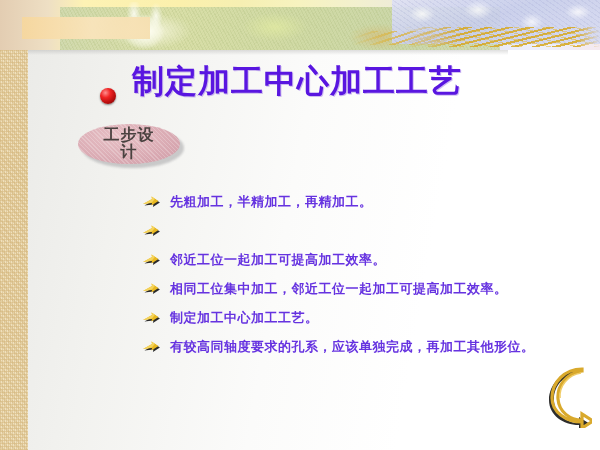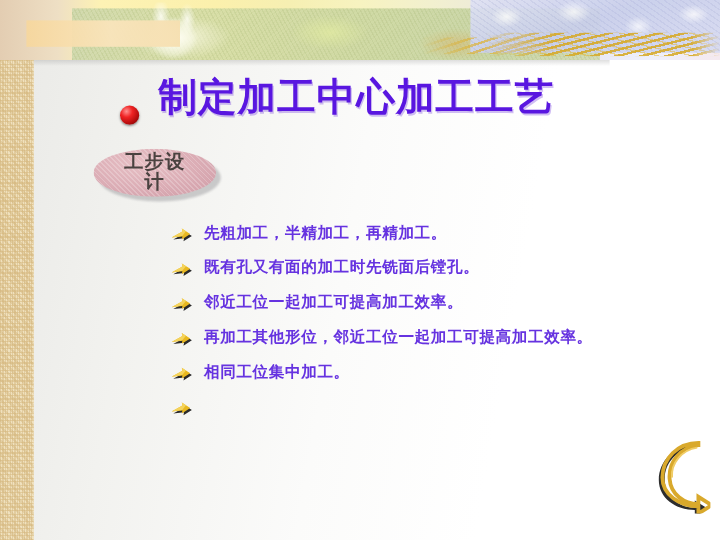--- a/index.html
+++ b/index.html
@@ -159,21 +159,21 @@
   }
 
   
   .list {
     position: absolute;
     left: 142px; top: 180px;
     width: 430px;
   }
   .list-item {
     display: flex;
-    align-items: center;
+    align-items: flex-end;
     height: 29px;
   }
   .arrow-icon {
     flex: 0 0 auto;
     width: 18px; height: 14px;
     margin-right: 10px;
     margin-top: 2px;
     position: relative;
   }
   .arrow-icon svg { display: block; }
@@ -239,21 +239,20 @@
     </div>
 
     <div class="list-item">
       <span class="arrow-icon">
         <svg width="18" height="14" viewBox="0 0 18 14">
           <path d="M1 9 L10 4 L9.5 1.5 L16.5 6 L9.5 10.5 L10 8 Z" fill="#2b2b2b" transform="translate(1.4,1.6)"></path>
           <path d="M1 9 L10 4 L9.5 1.5 L16.5 6 L9.5 10.5 L10 8 Z" fill="#e8b820"></path>
           <path d="M1 9 L10 4 L9.5 1.5 L13 3.8 L9.9 7.6 Z" fill="#f5d45c"></path>
         </svg>
       </span>
-      <span class="item-text">既有孔又有面的加工时先铣面后镗孔。</span>
     </div>
 
     <div class="list-item">
       <span class="arrow-icon">
         <svg width="18" height="14" viewBox="0 0 18 14">
           <path d="M1 9 L10 4 L9.5 1.5 L16.5 6 L9.5 10.5 L10 8 Z" fill="#2b2b2b" transform="translate(1.4,1.6)"></path>
           <path d="M1 9 L10 4 L9.5 1.5 L16.5 6 L9.5 10.5 L10 8 Z" fill="#e8b820"></path>
           <path d="M1 9 L10 4 L9.5 1.5 L13 3.8 L9.9 7.6 Z" fill="#f5d45c"></path>
         </svg>
       </span>
@@ -261,42 +260,43 @@
     </div>
 
     <div class="list-item">
       <span class="arrow-icon">
         <svg width="18" height="14" viewBox="0 0 18 14">
           <path d="M1 9 L10 4 L9.5 1.5 L16.5 6 L9.5 10.5 L10 8 Z" fill="#2b2b2b" transform="translate(1.4,1.6)"></path>
           <path d="M1 9 L10 4 L9.5 1.5 L16.5 6 L9.5 10.5 L10 8 Z" fill="#e8b820"></path>
           <path d="M1 9 L10 4 L9.5 1.5 L13 3.8 L9.9 7.6 Z" fill="#f5d45c"></path>
         </svg>
       </span>
-      <span class="item-text">再加工其他形位，邻近工位一起加工可提高加工效率。</span>
-    </div>
-
-    <div class="list-item">
-      <span class="arrow-icon">
-        <svg width="18" height="14" viewBox="0 0 18 14">
-          <path d="M1 9 L10 4 L9.5 1.5 L16.5 6 L9.5 10.5 L10 8 Z" fill="#2b2b2b" transform="translate(1.4,1.6)"></path>
-          <path d="M1 9 L10 4 L9.5 1.5 L16.5 6 L9.5 10.5 L10 8 Z" fill="#e8b820"></path>
-          <path d="M1 9 L10 4 L9.5 1.5 L13 3.8 L9.9 7.6 Z" fill="#f5d45c"></path>
-        </svg>
-      </span>
-      <span class="item-text">相同工位集中加工。</span>
-    </div>
-
-    <div class="list-item">
-      <span class="arrow-icon">
-        <svg width="18" height="14" viewBox="0 0 18 14">
-          <path d="M1 9 L10 4 L9.5 1.5 L16.5 6 L9.5 10.5 L10 8 Z" fill="#2b2b2b" transform="translate(1.4,1.6)"></path>
-          <path d="M1 9 L10 4 L9.5 1.5 L16.5 6 L9.5 10.5 L10 8 Z" fill="#e8b820"></path>
-          <path d="M1 9 L10 4 L9.5 1.5 L13 3.8 L9.9 7.6 Z" fill="#f5d45c"></path>
-        </svg>
-      </span>
+      <span class="item-text">相同工位集中加工，邻近工位一起加工可提高加工效率。</span>
+    </div>
+
+    <div class="list-item">
+      <span class="arrow-icon">
+        <svg width="18" height="14" viewBox="0 0 18 14">
+          <path d="M1 9 L10 4 L9.5 1.5 L16.5 6 L9.5 10.5 L10 8 Z" fill="#2b2b2b" transform="translate(1.4,1.6)"></path>
+          <path d="M1 9 L10 4 L9.5 1.5 L16.5 6 L9.5 10.5 L10 8 Z" fill="#e8b820"></path>
+          <path d="M1 9 L10 4 L9.5 1.5 L13 3.8 L9.9 7.6 Z" fill="#f5d45c"></path>
+        </svg>
+      </span>
+      <span class="item-text">制定加工中心加工工艺。</span>
+    </div>
+
+    <div class="list-item">
+      <span class="arrow-icon">
+        <svg width="18" height="14" viewBox="0 0 18 14">
+          <path d="M1 9 L10 4 L9.5 1.5 L16.5 6 L9.5 10.5 L10 8 Z" fill="#2b2b2b" transform="translate(1.4,1.6)"></path>
+          <path d="M1 9 L10 4 L9.5 1.5 L16.5 6 L9.5 10.5 L10 8 Z" fill="#e8b820"></path>
+          <path d="M1 9 L10 4 L9.5 1.5 L13 3.8 L9.9 7.6 Z" fill="#f5d45c"></path>
+        </svg>
+      </span>
+      <span class="item-text">有较高同轴度要求的孔系，应该单独完成，再加工其他形位。</span>
     </div>
 
 
   </div>
 
   <div class="corner-arrow">
     <svg width="44" height="62" viewBox="0 0 44 62">
       <g transform="translate(2,4)">
         <path d="M30 2 C14 4, 4 16, 5 30 C6 44, 18 52, 30 52 L30 46 L41 53 L30 60 L30 54
                  C14 54, 0 44, 0 29 C0 13, 13 0, 30 0 Z" fill="#1b1b1b" opacity="0.92" transform="translate(-1,1)"></path>

